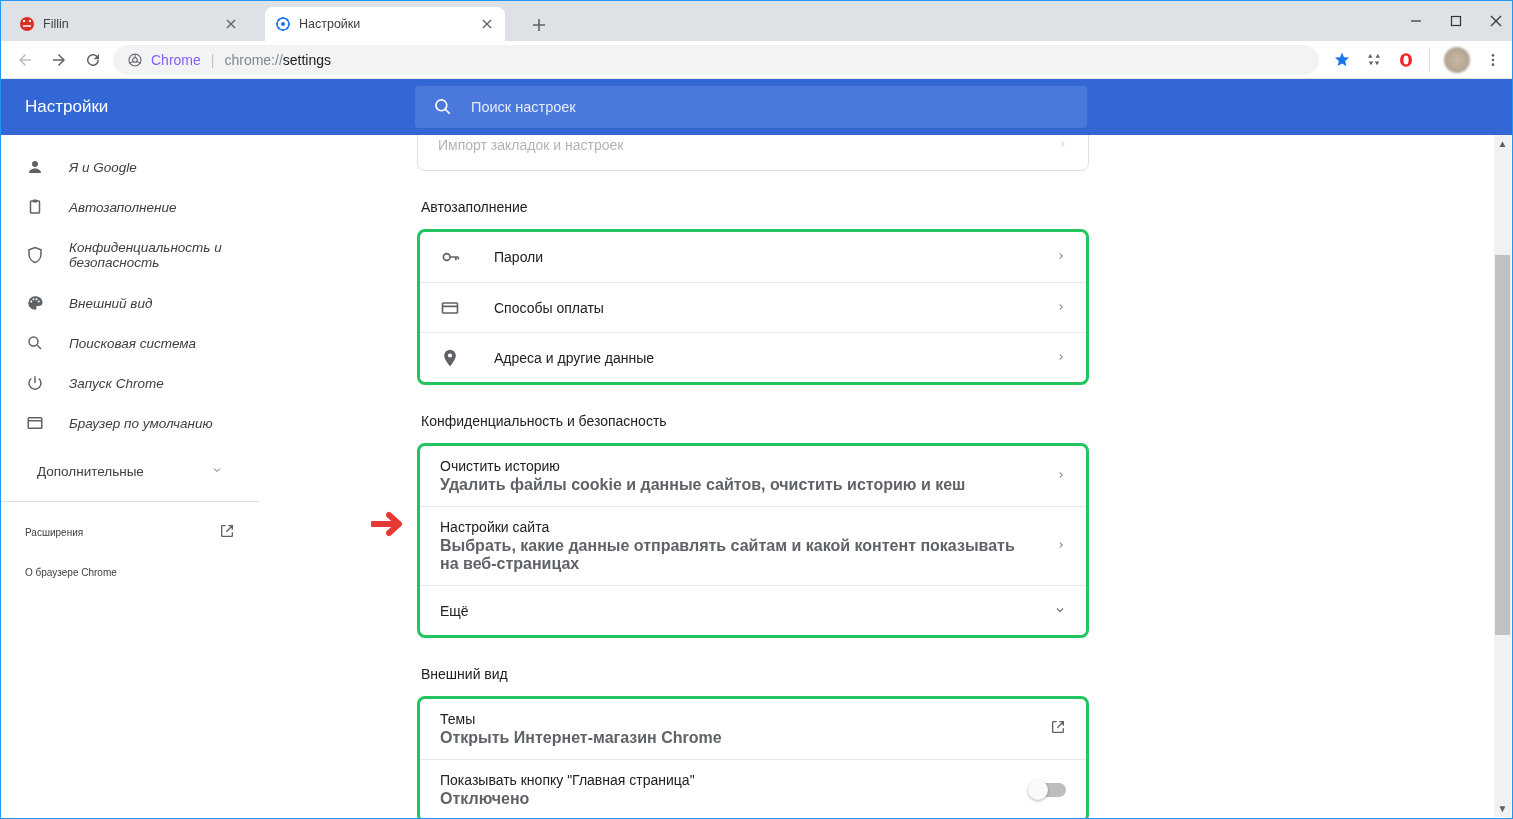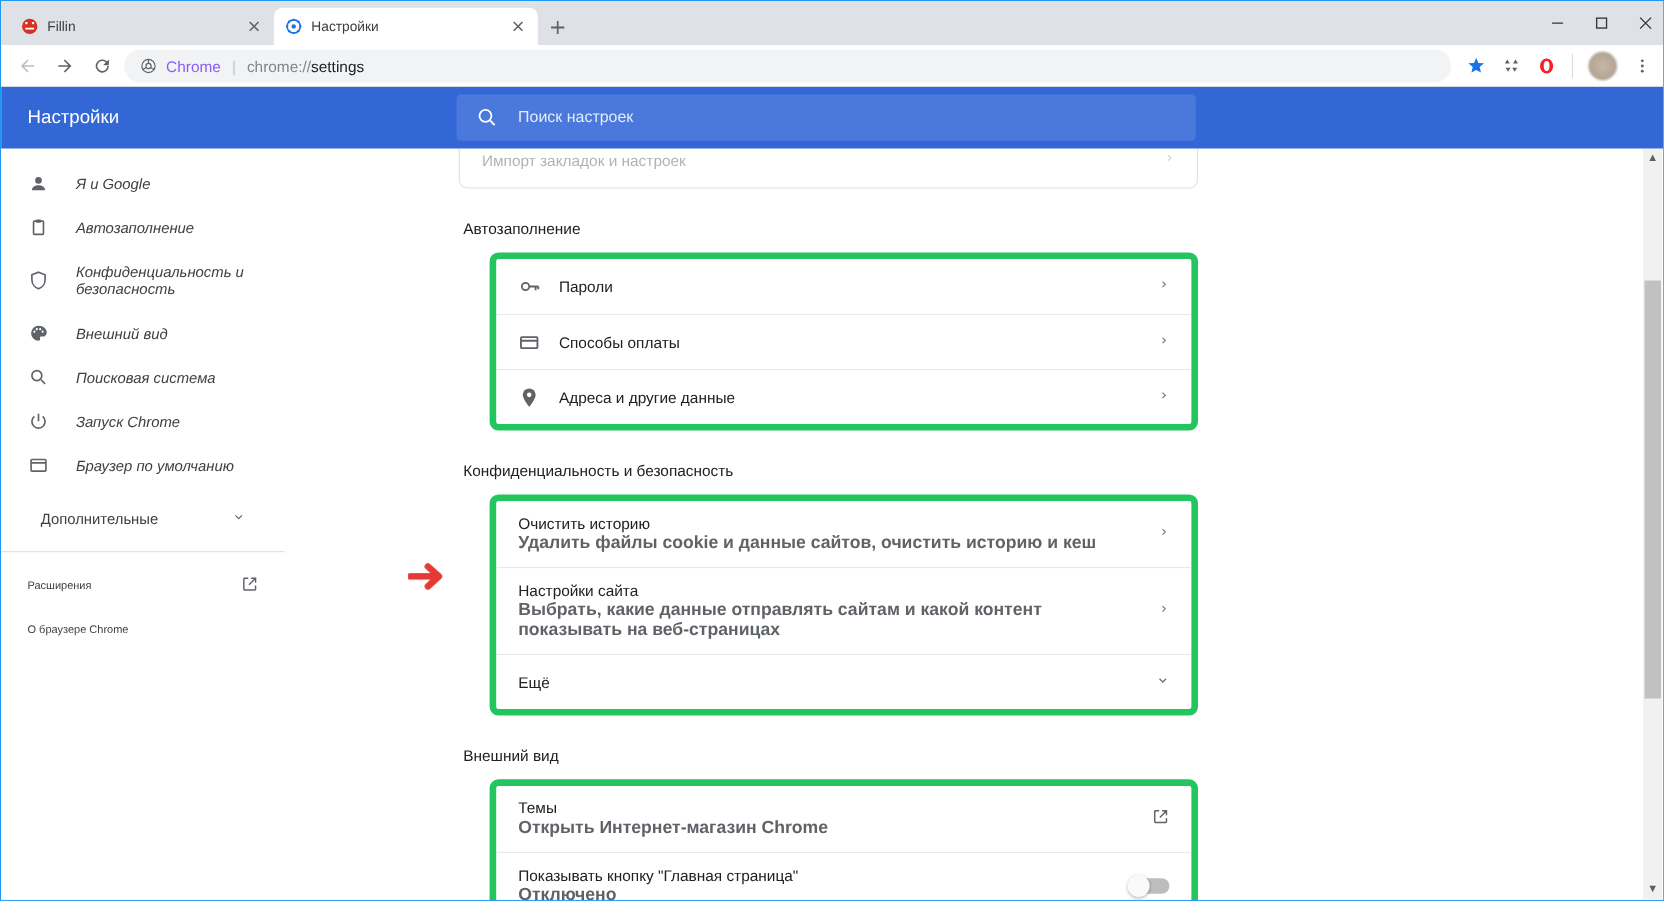--- a/index.html
+++ b/index.html
@@ -3,21 +3,21 @@
 <meta charset="utf-8">
 <style>
 * { margin: 0; padding: 0; box-sizing: border-box; font-family: "Segoe UI", Arial, sans-serif; }
 body { background: #fff; width: 1513px; height: 819px; overflow: hidden; position: relative; border: 1px solid #2196F3; }
 
 
 .window-controls { position: absolute; top: 0; right: 0; height: 40px; display: flex; align-items: center; padding-right: 8px; gap: 24px; }
 .win-btn { width: 16px; height: 16px; display: flex; align-items: center; justify-content: center; color: #333; cursor: pointer; }
 
 
-.tab-strip { height: 40px; background: #dee1e6; display: flex; align-items: flex-end; padding-left: 8px; }
+.tab-strip { height: 40px; background: #dee1e6; display: flex; align-items: flex-end; padding-left: 8px; gap: 16px; }
 .tab { height: 34px; min-width: 240px; display: flex; align-items: center; padding: 0 10px; gap: 8px; font-size: 12.5px; color: #3c4043; cursor: pointer; position: relative; border-top-left-radius: 8px; border-top-right-radius: 8px; }
 .tab.active { background: #fff; }
 .tab .favicon { width: 16px; height: 16px; flex-shrink: 0; }
 .tab .tab-close { width: 16px; height: 16px; border-radius: 50%; display: flex; align-items: center; justify-content: center; color: #5f6368; margin-left: auto; }
 .tab-new { width: 28px; height: 28px; display: flex; align-items: center; justify-content: center; color: #444; margin-left: 4px; margin-bottom: 2px; cursor: pointer; }
 
 
 .toolbar { height: 38px; background: #fff; display: flex; align-items: center; padding: 0 10px; gap: 6px; border-bottom: 1px solid #e4e4e4; }
 .nav-btn { width: 28px; height: 28px; display: flex; align-items: center; justify-content: center; color: #5f6368; border-radius: 50%; }
 .nav-btn.disabled { color: #bdbdbd; }
@@ -48,23 +48,23 @@
 .side-item.multi { height: 56px; }
 .side-item .ico { width: 20px; color: #5f6368; display: flex; align-items: center; justify-content: center; flex-shrink: 0; }
 .side-expand { height: 40px; display: flex; align-items: center; justify-content: space-between; padding: 0 36px; font-size: 13.5px; color: #3c4043; cursor: pointer; margin-top: 8px; }
 .side-sep { height: 1px; background: #e0e0e0; margin: 10px 0; }
 .side-link { height: 40px; display: flex; align-items: center; justify-content: space-between; padding: 0 24px; font-size: 10px; color: #3c4043; cursor: pointer; }
 
 
 .main { flex: 1; overflow-y: auto; padding-bottom: 40px; position: relative; }
 .main-inner { width: 672px; margin-left: 158px; }
 .truncated-card { border: 1px solid #e0e0e0; border-radius: 8px; margin-top: -16px; overflow: hidden; }
-.card { border: 6px solid #22c55e; border-radius: 8px; overflow: hidden; margin-left: 28px; }
+.card { border: 3px solid #22c55e; border-radius: 8px; overflow: hidden; }
 .section-title { font-size: 14px; color: #202124; font-weight: 500; margin: 28px 0 14px 4px; }
-.row { min-height: 50px; display: flex; align-items: center; padding: 0 20px; gap: 17px; cursor: pointer; position: relative; justify-content: flex-end; }
+.row { min-height: 50px; display: flex; align-items: center; padding: 0 20px; gap: 34px; cursor: pointer; position: relative; justify-content: flex-end; }
 .row + .row { border-top: 1px solid #e8e8e8; }
 .row .ico { width: 20px; color: #5f6368; display: flex; align-items: center; justify-content: center; flex-shrink: 0; }
 .row .texts { flex: 1; padding: 12px 0; }
 .row .prim { font-size: 14px; color: #202124; }
 .row .sec { font-size: 16px; color: #5f6368; margin-top: 2px; font-weight: bold; }
 .row .arrow { color: #757575; }
 .toggle { width: 36px; height: 14px; background: #bdbdbd; border-radius: 10px; position: relative; }
 .toggle::after { content: ''; position: absolute; width: 20px; height: 20px; background: #fafafa; border-radius: 50%; left: -2px; top: -3px; box-shadow: 0 1px 3px rgba(0,0,0,0.3); }
 
 

